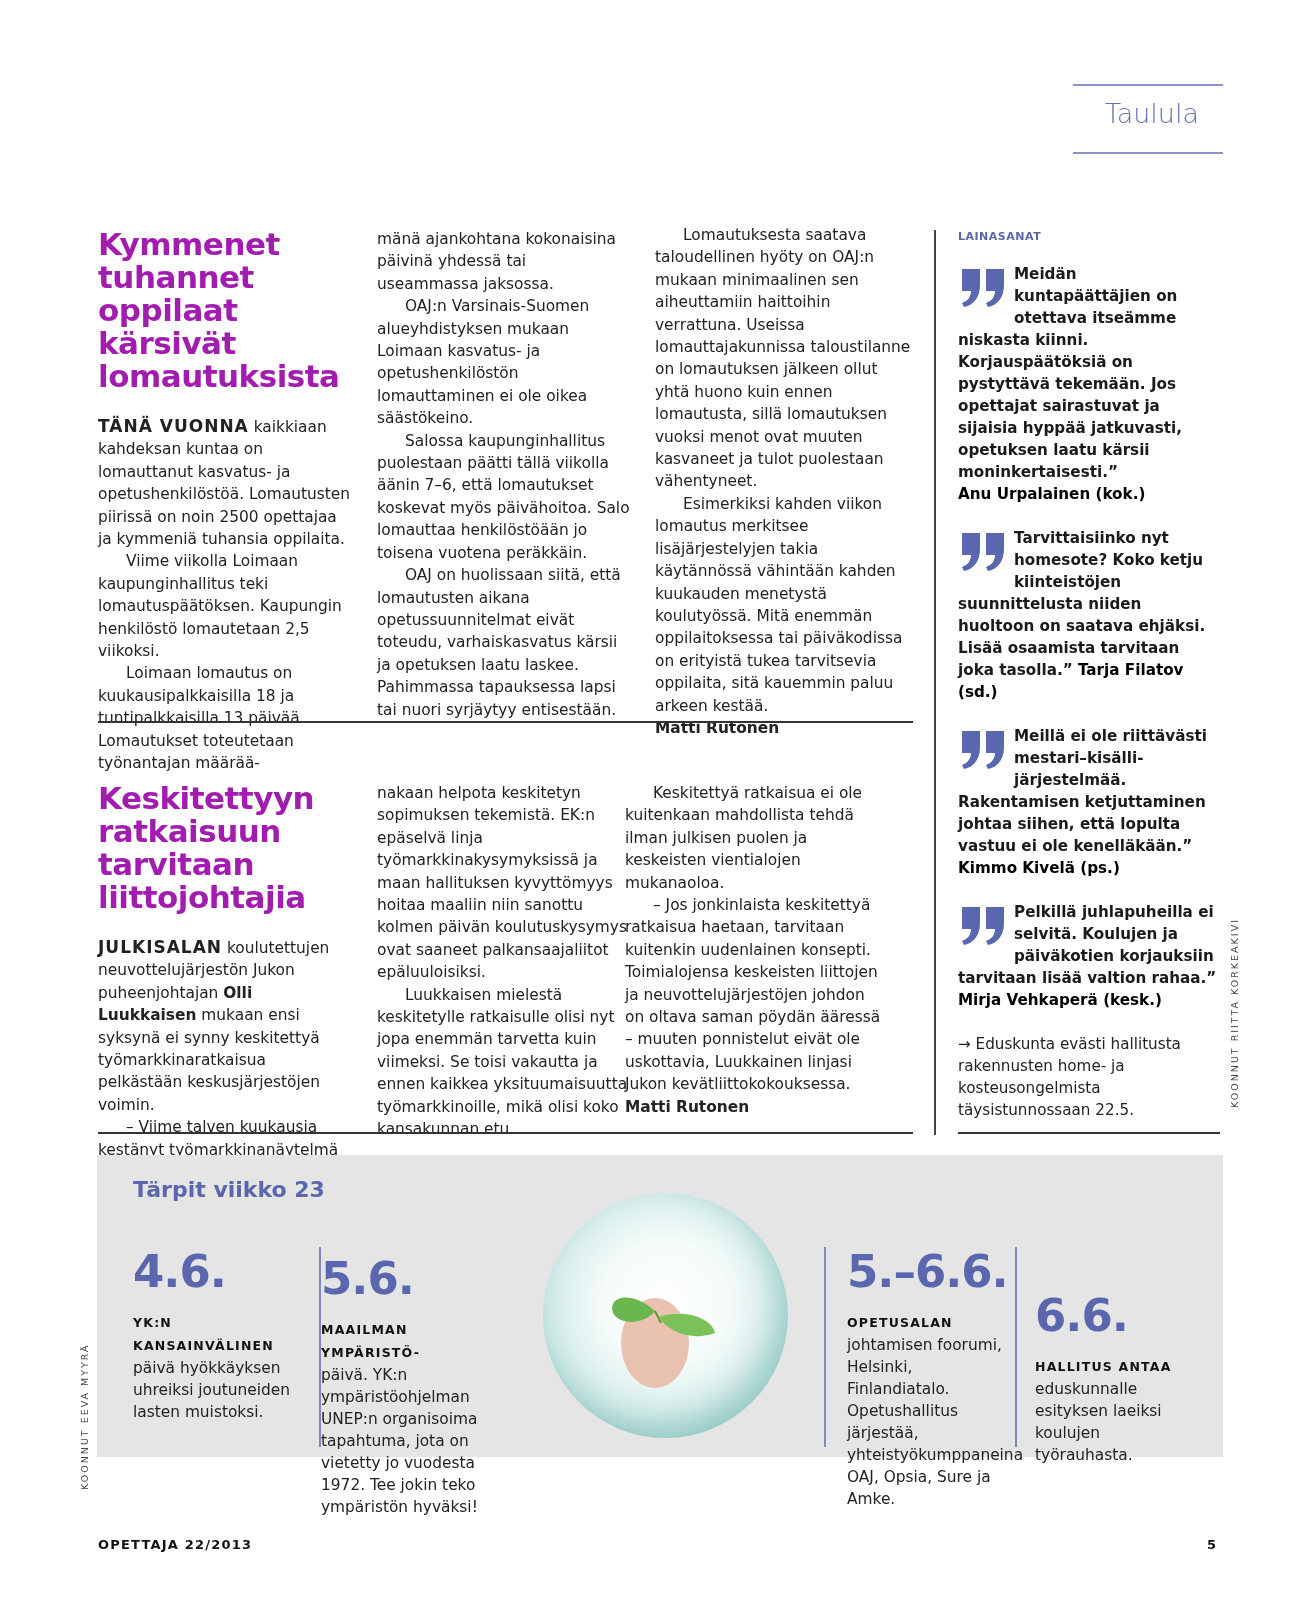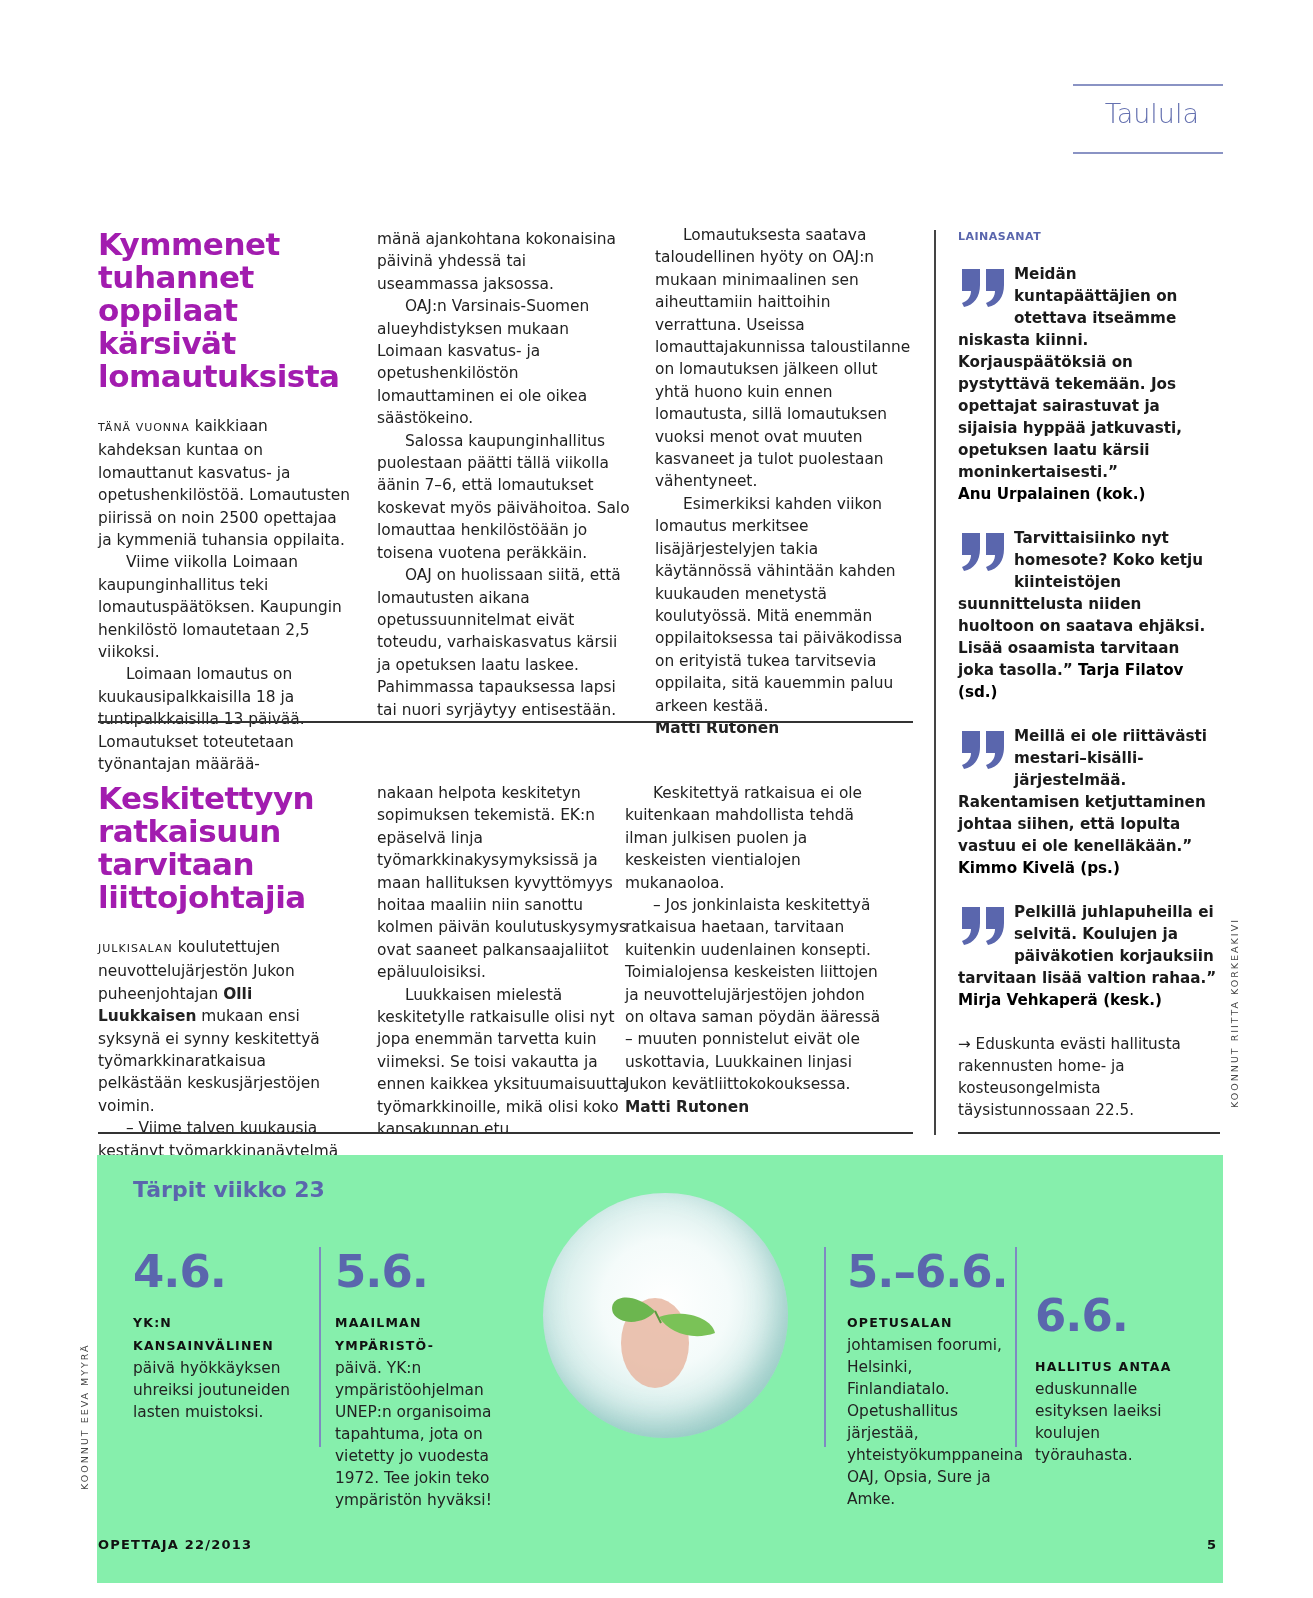--- a/index.html
+++ b/index.html
@@ -11,40 +11,40 @@
   .section-box { left:1073px; top:84px; width:150px; height:66px;
                  border-top:2px solid #8a93c4; border-bottom:2px solid #8a93c4; }
   .section-box span { position:absolute; right:24px; top:12px; font-size:27px;
                       color:#6571b0; font-family:"DejaVu Sans", sans-serif; font-weight:300; }
 
   .col { position:absolute; font-size:15.4px; line-height:22.4px; color:#222; }
   .col p { margin:0; }
   .col .ind { text-indent:28px; }
   .headline { font-family:"DejaVu Sans", sans-serif; font-weight:bold; font-size:31px;
               line-height:33px; color:#a21caf; letter-spacing:-0.5px; margin:0 0 22px 0; }
-  .lead { font-weight:normal; font-size:11px; letter-spacing:1px; }
+  .lead { font-weight:bold; font-size:17px; letter-spacing:1px; }
   .byline { font-weight:bold; }
 
   .rule { position:absolute; height:2px; background:#333; }
   .vrule { position:absolute; width:2px; background:#444; }
 
   
   .quotes { position:absolute; left:958px; top:226px; width:260px; font-size:15.2px; line-height:22px; }
   .quotes .label { color:#5a66ad; font-weight:bold; font-size:11px; letter-spacing:0.5px; margin-bottom:15px; }
   .quote { margin-bottom:22px; position:relative; }
   .quote .qtext { font-weight:bold; color:#1a1a1a; }
   .quote .qmark { float:left; width:52px; height:44px; margin:2px 4px 0 0; }
   .quote .who { font-weight:bold; color:#000000; }
   .note { font-size:15.2px; line-height:22px; color:#222; }
 
   .credit { position:absolute; font-size:9.5px; letter-spacing:2px; color:#444; white-space:nowrap;
             transform-origin:left top; transform:rotate(-90deg); }
 
   
-  .tarpit { position:absolute; left:97px; top:1155px; width:1126px; height:428px; background:#86efac; }
+  .tarpit { position:absolute; left:97px; top:1155px; width:1126px; height:302px; background:#e5e5e5; }
   .tarpit-title { position:absolute; left:36px; top:22px; font-size:22px; font-weight:bold; color:#5a66ad; }
   .event { position:absolute; top:92px; }
   .event .date { font-size:45px; font-weight:bold; color:#5a66ad; letter-spacing:-1px; line-height:50px; }
   .event .desc { font-size:15.4px; line-height:22px; color:#222; margin-top:14px; }
   .event .cap { font-weight:bold; font-size:12.5px; letter-spacing:1.2px; color:#111; }
   .ev-sep { position:absolute; width:2px; background:#7f89c2; }
 
   .globe { position:absolute; left:543px; top:1193px; width:245px; height:245px; border-radius:50%;
            background: radial-gradient(circle at 50% 45%, #ffffff 0%, #f4fbfa 35%, #cde9e6 70%, #8ccfc8 100%);
            box-shadow: inset -10px -14px 30px rgba(60,150,140,0.35); }
@@ -123,21 +123,21 @@
 <div class="credit" style="left:79px; top:1490px;">KOONNUT EEVA MYYRÄ</div>
 
 <div class="tarpit">
   <div class="tarpit-title">Tärpit viikko 23</div>
 
   <div class="event" style="left:36px; width:175px;">
     <div class="date">4.6.</div>
     <div class="desc"><span class="cap">YK:N KANSAINVÄLINEN</span><br><span>päivä hyökkäyksen uhreiksi joutuneiden lasten muistoksi.</span></div>
   </div>
   <div class="ev-sep" style="left:222px; top:92px; height:200px;"></div>
-  <div class="event" style="left:238px; width:190px;">
+  <div class="event" style="left:224px; width:190px;margin-top:7px;">
     <div class="date">5.6.</div>
     <div class="desc"><span class="cap">MAAILMAN YMPÄRISTÖ-</span><br><span>päivä. YK:n ympäristöohjelman UNEP:n organisoima tapahtuma, jota on vietetty jo vuodesta 1972. Tee jokin teko ympäristön hyväksi!</span></div>
   </div>
 
   <div class="ev-sep" style="left:727px; top:92px; height:200px;"></div>
   <div class="event" style="left:750px; width:165px;">
     <div class="date">5.–6.6.</div>
     <div class="desc"><span class="cap">OPETUSALAN</span><br><span>johtamisen foorumi, Helsinki, Finlandiatalo. Opetushallitus järjestää, yhteistyökumppaneina OAJ, Opsia, Sure ja Amke.</span></div>
   </div>
   <div class="ev-sep" style="left:918px; top:92px; height:200px;"></div>

